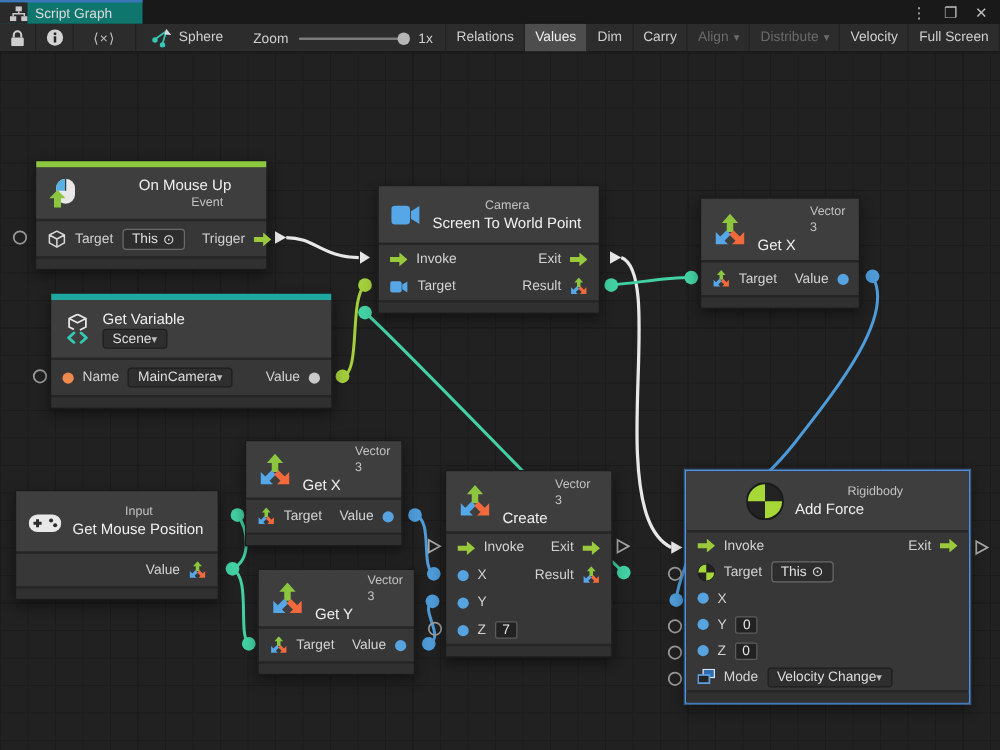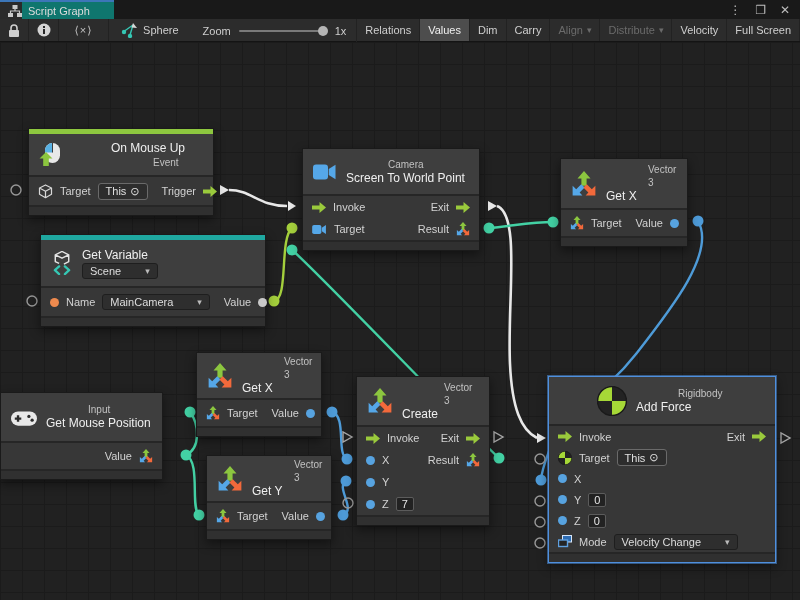--- a/index.html
+++ b/index.html
@@ -54,21 +54,21 @@
   .cat { font-size:10px; color:#c2c2c2; line-height:13px;margin-left:42px; }
   .title { font-size:12px; color:#efefef; line-height:15px; }
   .row { display:flex; align-items:center; gap:7px; padding:0 9px; color:#d2d2d2; }
   .row .sp { flex:1; }
   .dot { width:9px; height:9px; border-radius:50%; flex:0 0 auto; }
   .dot.blue { background:#57a3e0; }
   .dot.orange { background:#ee8a4e; }
   .dot.gray { background:#c9c9c9; }
   .pill { display:inline-flex; align-items:center; gap:4px; background:#2d2d2d; border:1px solid #6a6a6a;
           border-radius:3px; padding:1px 7px; color:#e0e0e0; }
-  .dd { display:inline-flex; align-items:center; gap:24px; background:#2e2e2e; border:1px solid #1e1e1e;
+  .dd { display:inline-flex; align-items:center; gap:0; background:#2e2e2e; border:1px solid #1e1e1e;
         border-radius:3px; padding:1px 7px; color:#dddddd; }
   .dd .dda { font-size:9px; color:#bbb; }
   .field { background:#222; border:1px solid #5c5c5c; border-radius:2px; padding:0 5px; min-width:16px;
            text-align:center; color:#e6e6e6; }
   .ico { flex:0 0 auto; display:block; }
 </style>
 </head>
 <body>
 
 <svg width="0" height="0" style="position:absolute">
@@ -374,21 +374,21 @@
           </svg>
         <span>Target</span>
         <span class="sp"></span>
         <span>Value</span>
         <span class="dot blue"></span>
       </div>
     </div>
     <div class="nfoot"></div>
   </div>
 
-  <div class="node" style="left:0; top:350px; width:163px;">
+  <div class="node" style="left:12px; top:350px; width:163px;">
     <div class="nhead" style="height:48px;">
       <svg class="ico" width="26" height="19" viewBox="0 0 24 17">
           <use href="#pad"></use>
         </svg>
       <div>
         <div class="cat">Input</div>
         <div class="title">Get Mouse Position</div>
       </div>
     </div>
     <div class="nbody">

